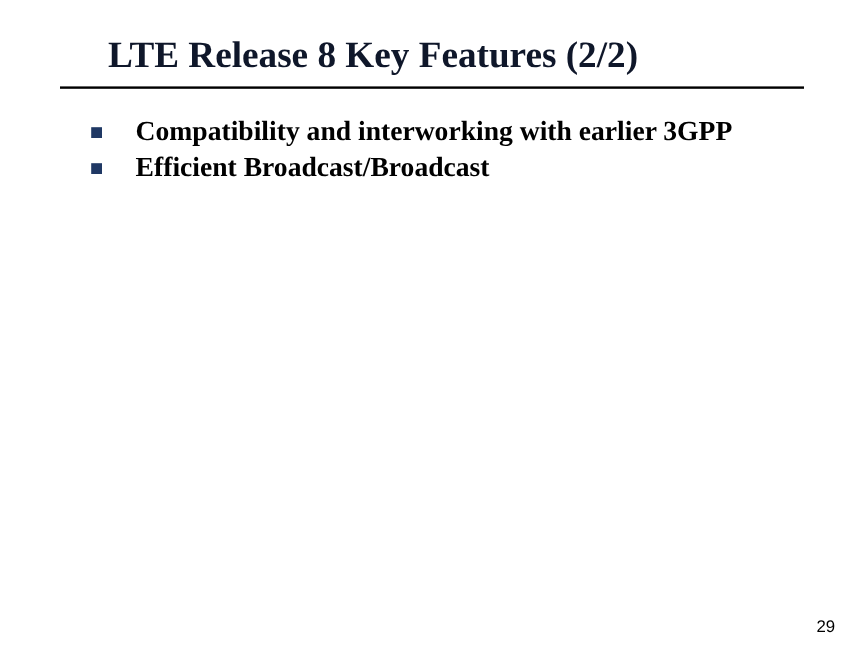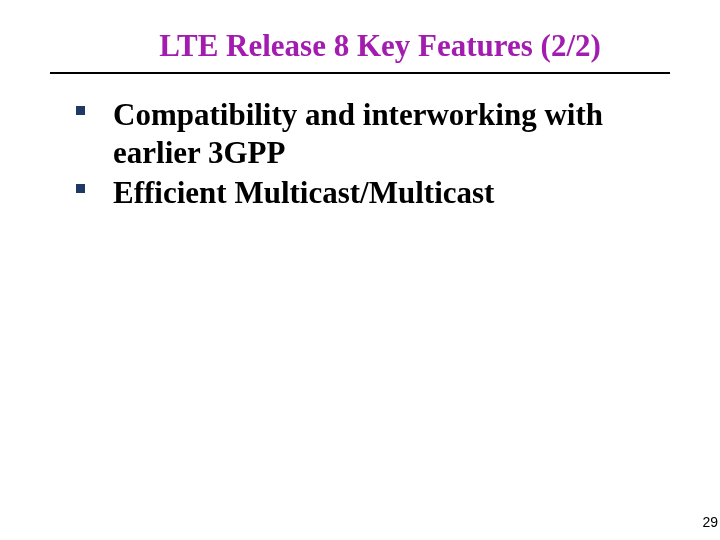--- a/index.html
+++ b/index.html
@@ -17,22 +17,22 @@
     }
     .slide {
       width: 100%;
       height: 100%;
       padding: 28px 50px 0 50px;
       position: relative;
     }
     .title {
       font-size: 31px;
       font-weight: bold;
-      color: #a21caf;
-      text-align: center;
+      color: #0f172a;
+      text-align: left;
       padding-left: 40px;
       padding-bottom: 8px;
     }
     .title-rule {
       border: none;
       border-top: 2px solid #000000;
       margin: 0 0 22px 0;
     }
     .content {
       padding-left: 20px;
@@ -45,45 +45,45 @@
     .bullet-marker {
       flex-shrink: 0;
       width: 9px;
       height: 9px;
       background: #1f3864;
       margin-top: 10px;
       margin-right: 28px;
       margin-left: 6px;
     }
     .bullet-text {
-      font-size: 31px;
+      font-size: 23px;
       font-weight: bold;
       color: #000000;
       line-height: 1.22;
       max-width: 520px;
     }
     .page-number {
       position: absolute;
       bottom: 10px;
-      right: 2px;
+      right: 24px;
       font-size: 14px;
       font-family: Arial, Helvetica, sans-serif;
       color: #000000;
     }
   </style>
 </head>
 <body>
 
 <div class="slide">
   <h1 class="title">LTE Release 8 Key Features (2/2)</h1>
   <hr class="title-rule">
   <div class="content">
     <div class="bullet-item">
       <div class="bullet-marker"></div>
       <div class="bullet-text">Compatibility and interworking with earlier 3GPP</div>
     </div>
     <div class="bullet-item">
       <div class="bullet-marker"></div>
-      <div class="bullet-text">Efficient Multicast/Multicast</div>
+      <div class="bullet-text">Efficient Broadcast/Broadcast</div>
     </div>
   </div>
   <div class="page-number">29</div>
 </div>
 
 </body></html>

